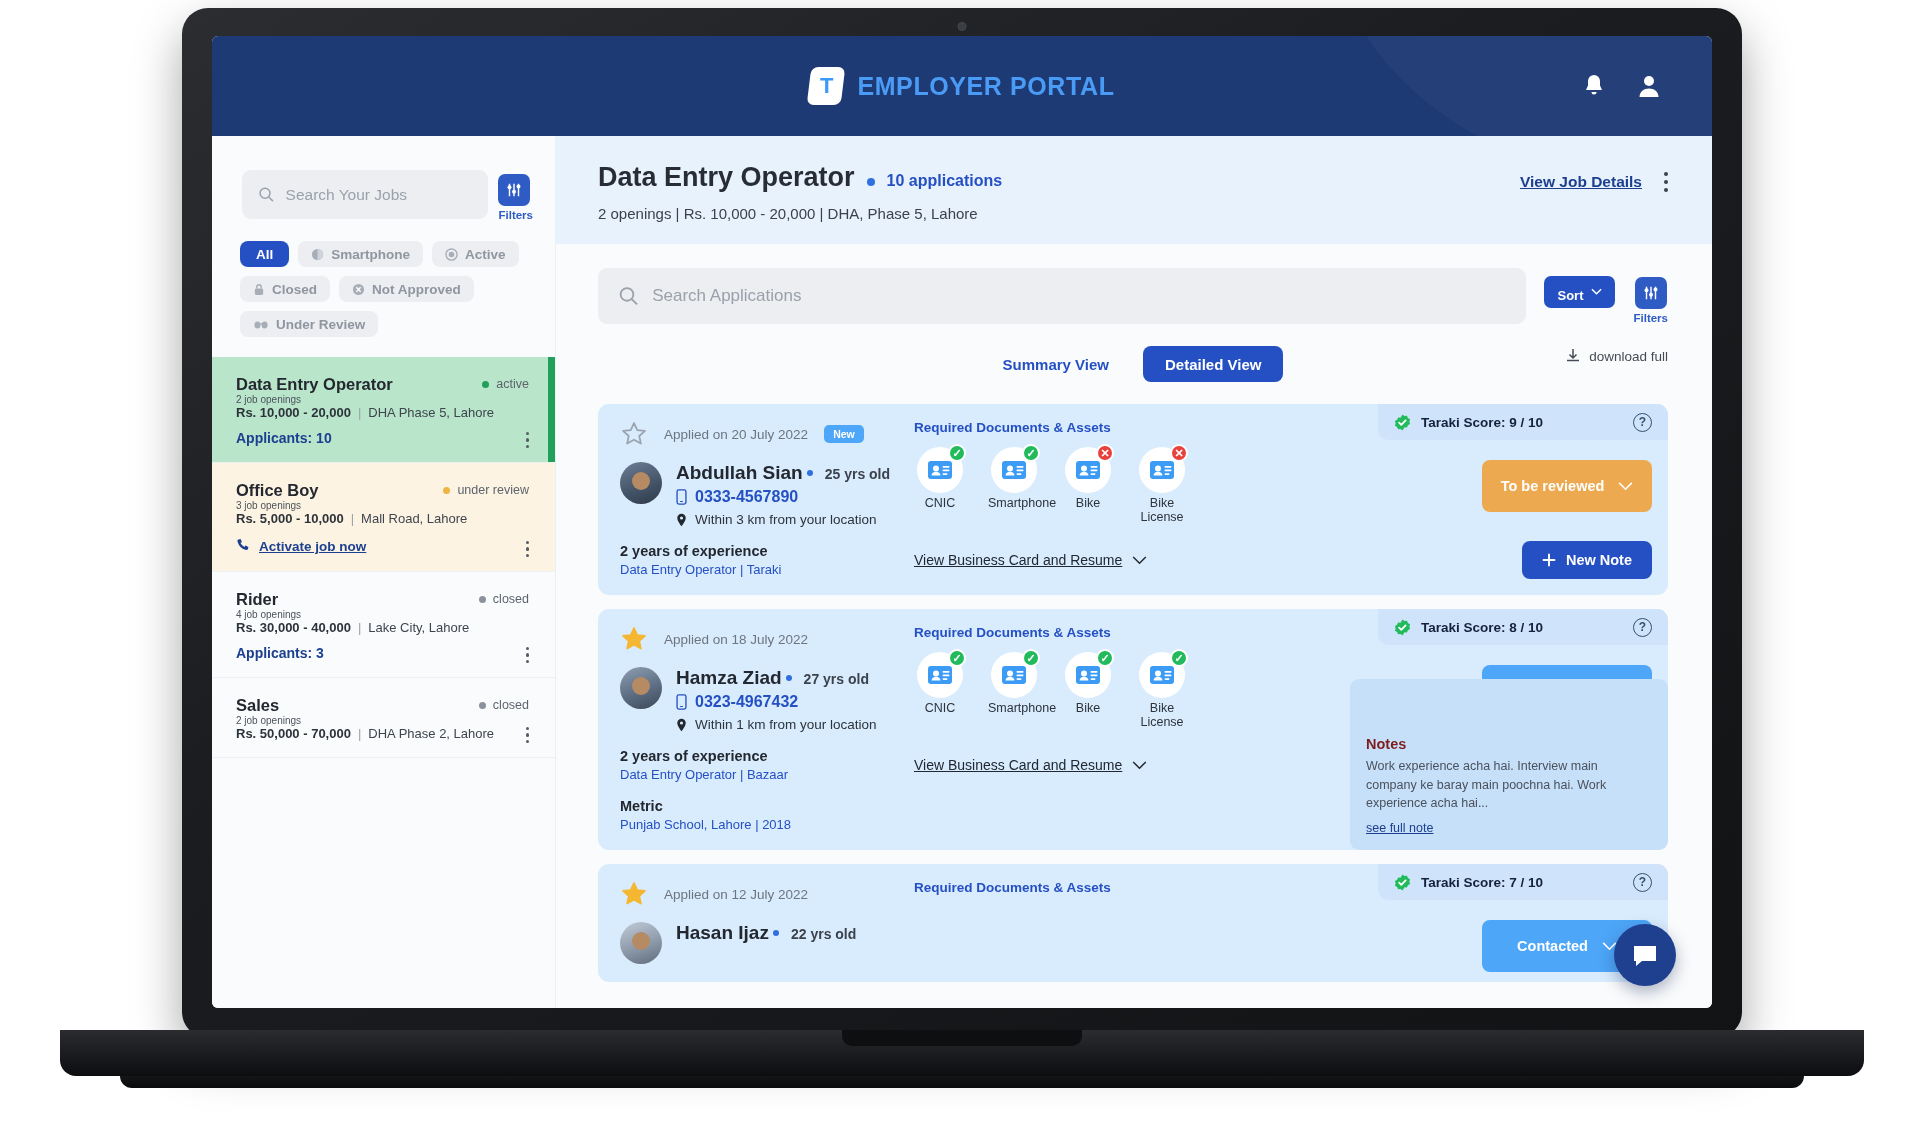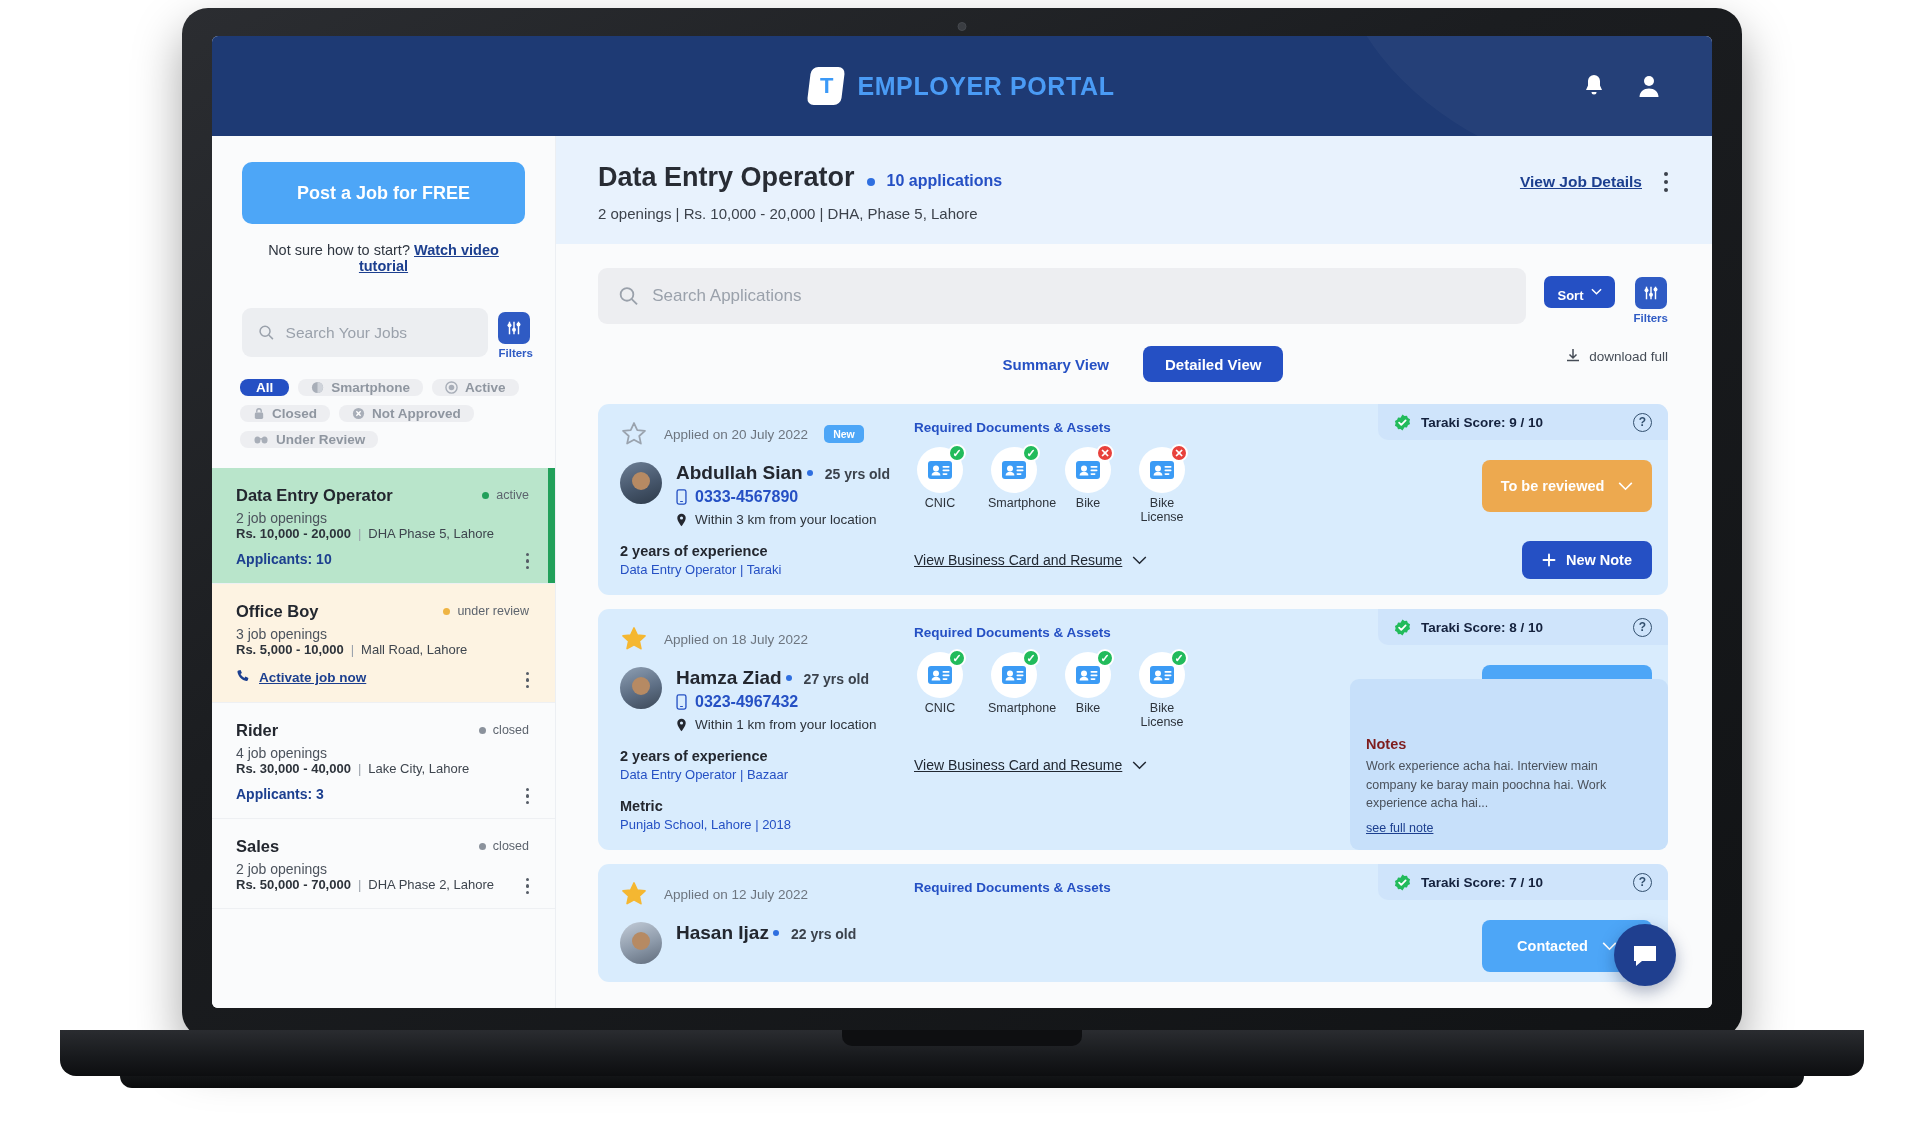--- a/index.html
+++ b/index.html
@@ -107,39 +107,39 @@
   .filters-sq{
     width:32px; height:32px; background:#2f5bc4; border-radius:7px;
     display:flex; align-items:center; justify-content:center; cursor:pointer;
     margin-top:4px;
   }
   .filters-lbl{ font-size:11.5px; color:#2f5bc4; font-weight:700; text-align:center; margin-top:3px; }
 
   .chips{ display:flex; flex-wrap:wrap; gap:9px; padding:20px 22px 20px 28px; }
   .chip{
     display:flex; align-items:center; gap:7px;
-    height:17px; padding:0 13px; border-radius:8px;
+    height:26px; padding:0 13px; border-radius:8px;
     background:#edeef1; color:#8f96a0; font-size:13.5px; font-weight:600;
     cursor:pointer; white-space:nowrap;
   }
   .chip.active{ background:#2550c4; color:#fff; padding:0 16px; }
 
   .jobs-list{ overflow:hidden; }
   .job-card{
     position:relative; padding:18px 24px 16px 24px; cursor:pointer;
     border-bottom:1px solid #eef0f3;
   }
   .job-card.selected{ background:#b9e5cb; }
   .job-card.selected:after{
     content:""; position:absolute; right:0; top:0; bottom:0; width:7px; background:#21a05a;
   }
   .job-card.review{ background:#fdf3e2; }
   .job-card.plain{ background:#fafbfc; }
   .job-title{ font-size:16.5px; font-weight:700; color:#23272f; }
-  .job-openings{ font-size:14px; color:#4c535d; margin-top:5px; }
+  .job-openings{ font-size:10px; color:#4c535d; }
   .job-meta{ font-size:13px; color:#2d333b; margin-top:0; font-weight:600; }
   .job-meta .sep{ color:#9aa1ab; margin:0 7px; font-weight:400; }
   .job-meta .loc{ font-weight:400; color:#3e454e; }
   .job-applicants{ font-size:14px; color:#1c3f8f; font-weight:700; margin-top:10px; }
   .job-activate{ margin-top:12px; display:flex; align-items:center; gap:9px; font-size:13.5px; }
   .job-activate a{ color:#1c3f8f; text-decoration:underline; font-weight:600; }
   .job-status{
     position:absolute; right:26px; top:20px;
     font-size:12.5px; color:#5d646e; display:flex; align-items:center; gap:7px;
   }
@@ -320,27 +320,20 @@
                 <path d="M3.5 24c0-5.2 4.3-8.5 9.5-8.5s9.5 3.3 9.5 8.5z" fill="#fff"></path>
               </svg>
           </div>
         </div>
       </div>
 
       <div class="app-body">
 
         <div class="sidebar">
 
-          <div class="sb-top">
-            <button class="post-job-btn">Post a Job for FREE</button>
-            <div class="not-sure">
-              <span>Not sure how to start?</span>
-              <a href="#">Watch video tutorial</a>
-            </div>
-          </div>
 
           <div class="sb-search-row">
             <div class="sb-search">
               <svg width="19" height="19" viewBox="0 0 20 20">
                 <circle cx="8.5" cy="8.5" r="6" fill="none" stroke="#9aa1ab" stroke-width="1.8"></circle>
                 <line x1="13" y1="13" x2="18" y2="18" stroke="#9aa1ab" stroke-width="1.8"></line>
               </svg>
               <input type="text" placeholder="Search Your Jobs" style="">
             </div>
             <div>

